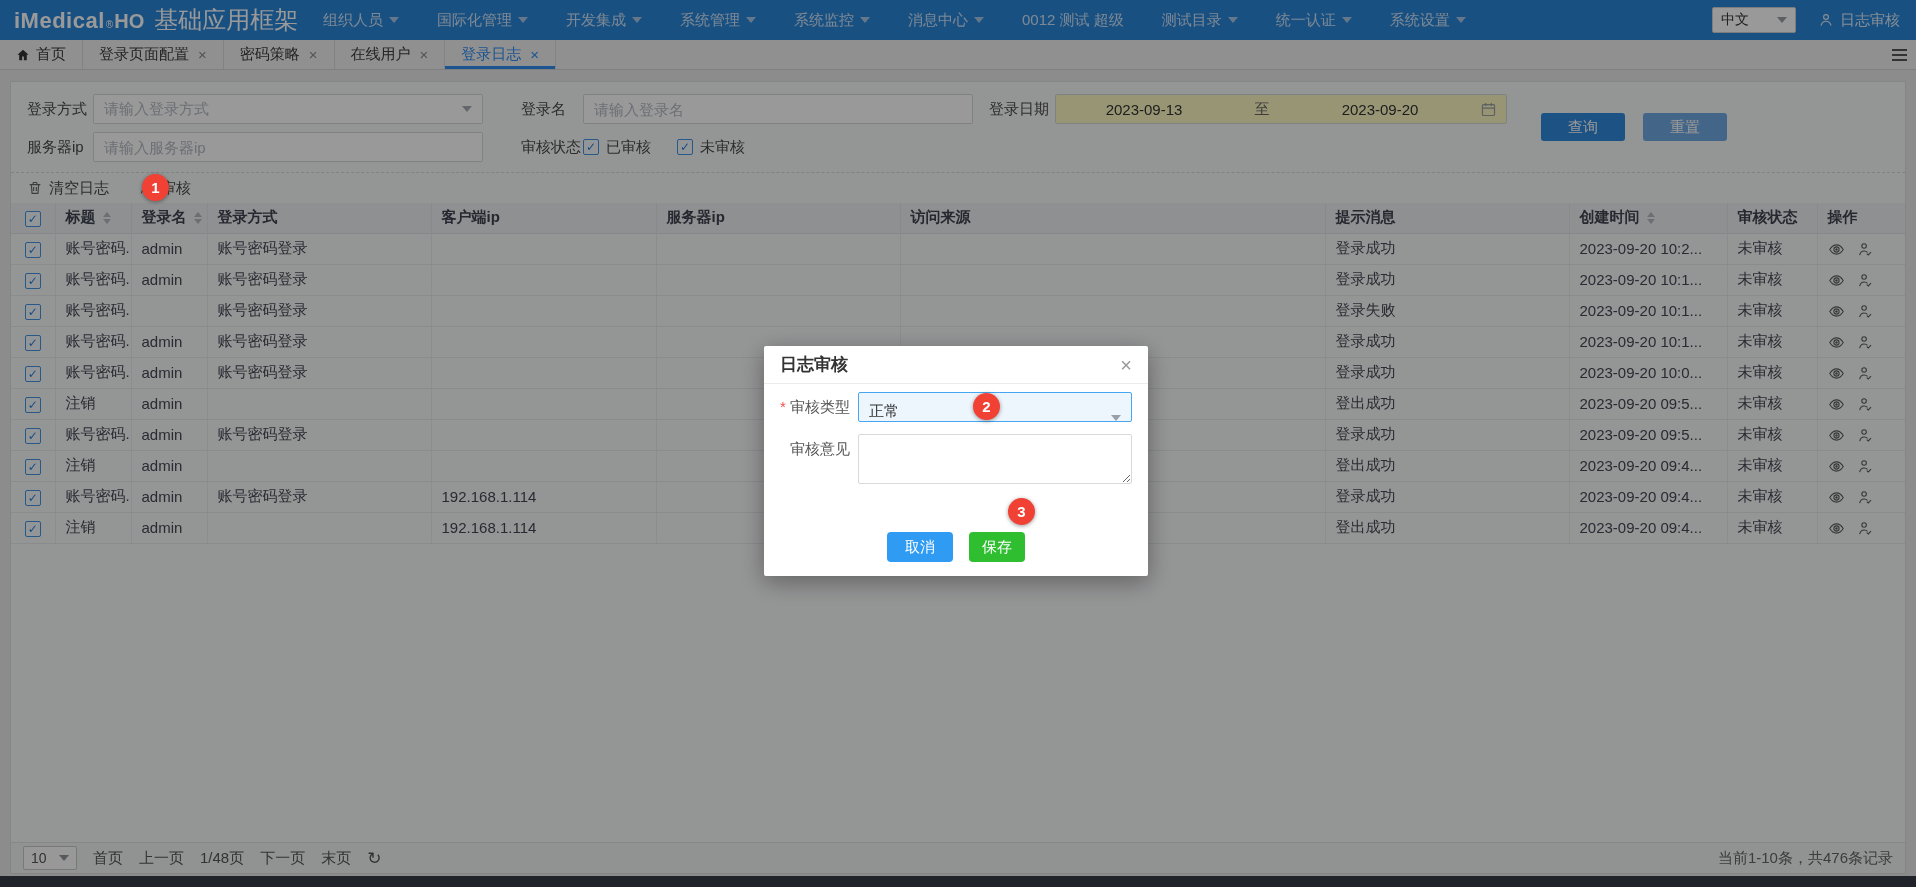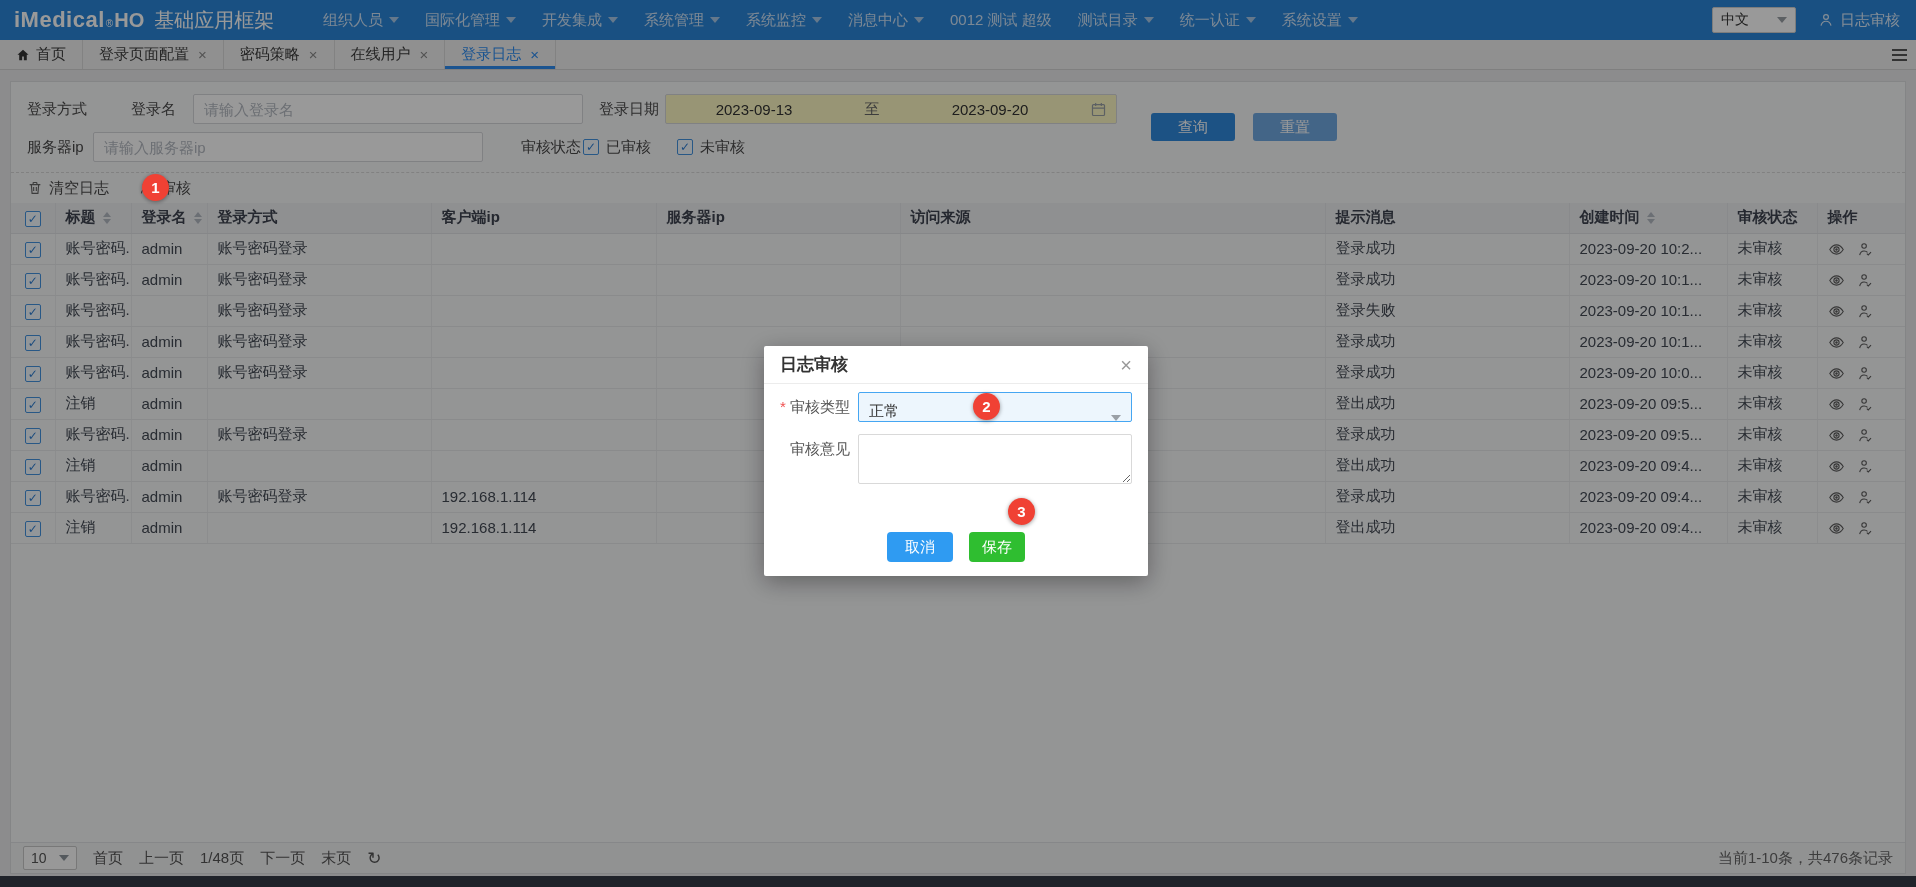--- a/index.html
+++ b/index.html
@@ -5,22 +5,22 @@
   * { margin:0; padding:0; box-sizing:border-box; }
   html,body { width:1916px; height:887px; overflow:hidden; }
   body { font-family:"Liberation Sans","DejaVu Sans",sans-serif; background:#e9eaec; display:flex; flex-direction:column; position:relative; }
 
   
   .topbar { height:40px; background:#2b86d9; display:flex; align-items:center; color:#fff; flex:0 0 auto; }
   .logo { display:flex; align-items:baseline; margin-left:14px; min-width:296px; white-space:nowrap; }
   .logo .brand { font-size:22px; font-weight:bold; letter-spacing:.5px; }
   .logo .reg { font-size:10px; vertical-align:super; margin:0 1px; }
   .logo .ho { font-size:20px; font-weight:bold; }
-  .logo .subtitle { font-size:20px; margin-left:10px; font-weight:normal; }
-  .nav { display:flex; align-items:center; height:100%; }
+  .logo .subtitle { font-size:24px; margin-left:10px; font-weight:normal; }
+  .nav { display:flex; align-items:center; height:100%;gap:12px; }
   .nav-item { display:flex; align-items:center; padding:0 13px; height:100%; font-size:15px; color:#cfe3f7; cursor:pointer; white-space:nowrap; }
   .nav-caret { width:0; height:0; border-left:5px solid transparent; border-right:5px solid transparent; border-top:6px solid #a9c9e8; margin-left:6px; }
   .topbar-right { margin-left:auto; display:flex; align-items:center; margin-right:16px; }
   .lang-select { width:84px; height:26px; background:#fff; border:1px solid #d0d0d0; border-radius:2px; display:flex; align-items:center; padding:0 8px; color:#333; font-size:14px; cursor:pointer; }
   .lang-caret { margin-left:auto; width:0; height:0; border-left:5px solid transparent; border-right:5px solid transparent; border-top:6px solid #9aa0a6; }
   .user { display:flex; align-items:center; margin-left:22px; font-size:15px; color:#dcebfa; cursor:pointer; }
   .user svg { margin-right:6px; }
 
   
   .tabbar { height:30px; background:#f0f0f0; border-bottom:1px solid #d4d4d4; display:flex; align-items:stretch; flex:0 0 auto; }
@@ -206,20 +206,24 @@
       <i></i>
       <i></i>
     </div>
 </div>
 
 <div class="panel">
 
   <div class="filters">
     <div class="filter-row">
       <span class="f-label">登录方式</span>
+      <div class="combo">
+        <span class="ph">请输入登录方式</span>
+        <span class="combo-caret"></span>
+      </div>
       <span class="f-label g2">登录名</span>
       <input class="txt" type="text" placeholder="请输入登录名" style="">
       <span class="f-label g3">登录日期</span>
       <div class="daterange">
         <span class="dval">2023-09-13</span>
         <span class="dsep">至</span>
         <span class="dval">2023-09-20</span>
         <svg width="17" height="17" viewBox="0 0 24 24">
             <rect x="3.5" y="5" width="17" height="15.5" rx="1.5" fill="none" stroke="#9aa0a6" stroke-width="1.7"></rect>
             <path d="M3.5 10h17M8 2.8V7M16 2.8V7" stroke="#9aa0a6" stroke-width="1.7" fill="none"></path>

